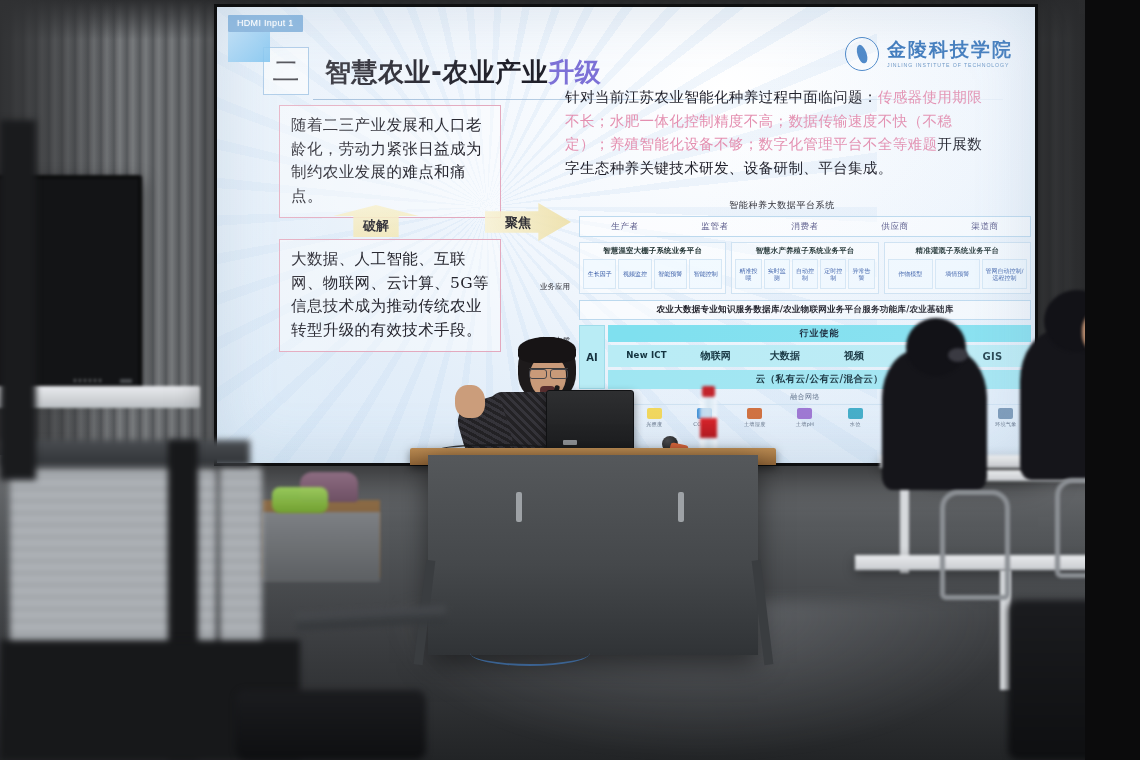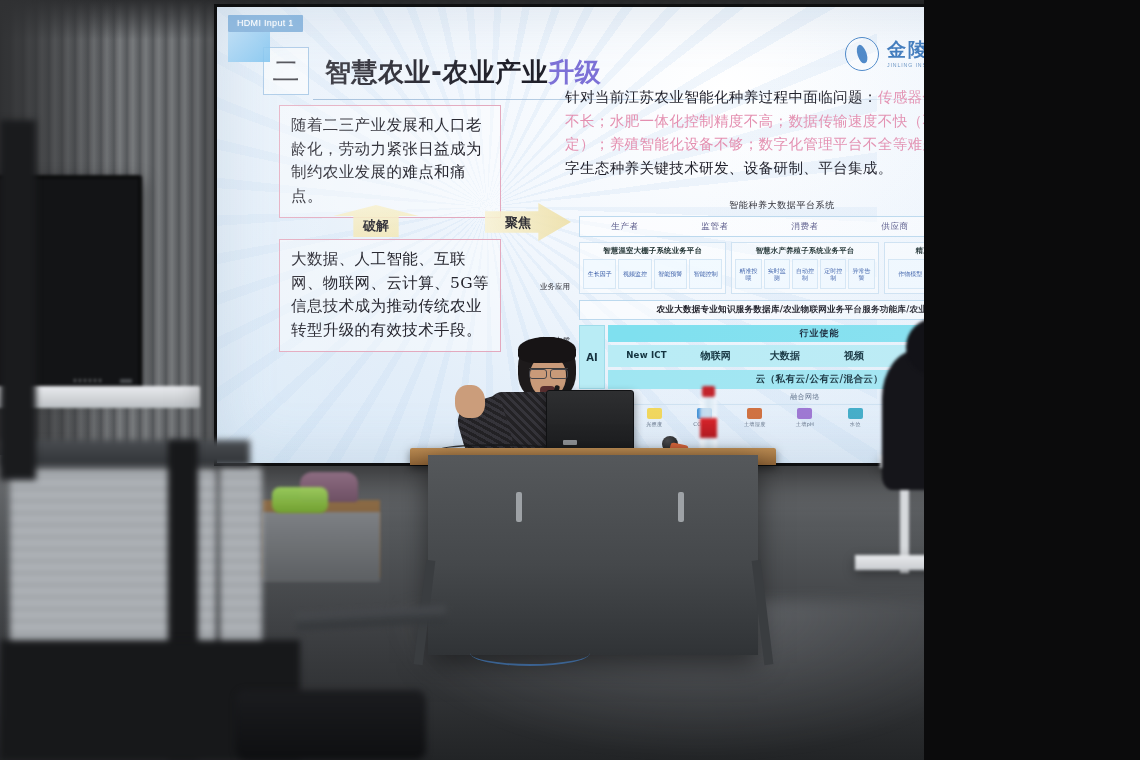--- a/index.html
+++ b/index.html
@@ -4,21 +4,21 @@
 <title>Lecture Room Projection Screenshot</title>
 <style>
   * { box-sizing: border-box; margin: 0; padding: 0; }
   html, body {
     width: 1140px; height: 760px;
     overflow: hidden;
     background: #0b0b0c;
     font-family: "Liberation Sans", "DejaVu Sans", sans-serif;
   }
 
-  #scene { position: relative; width: 924px; height: 760px; overflow: hidden; }
+  #scene { position: relative; width: 1085px; height: 760px; overflow: hidden; }
 
   
   .room-wall {
     position: absolute; left: 0; top: 0; width: 1140px; height: 470px;
     background:
       repeating-linear-gradient(90deg,
         #76787b 0px, #818487 3px, #6c6f72 7px, #5d6063 10px, #76787b 13px);
     filter: brightness(0.92);
   }
   .wall-top-shadow {

